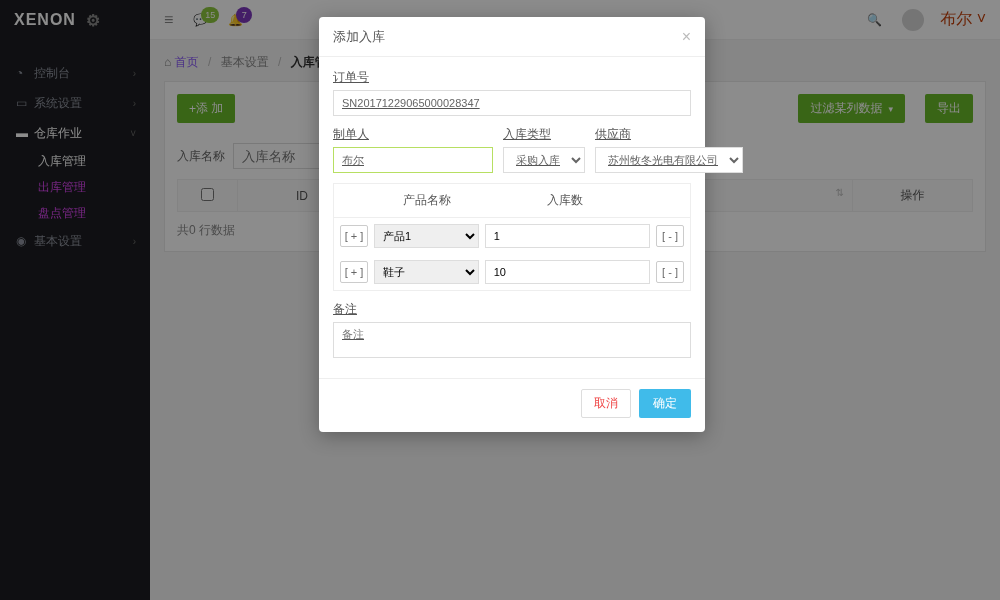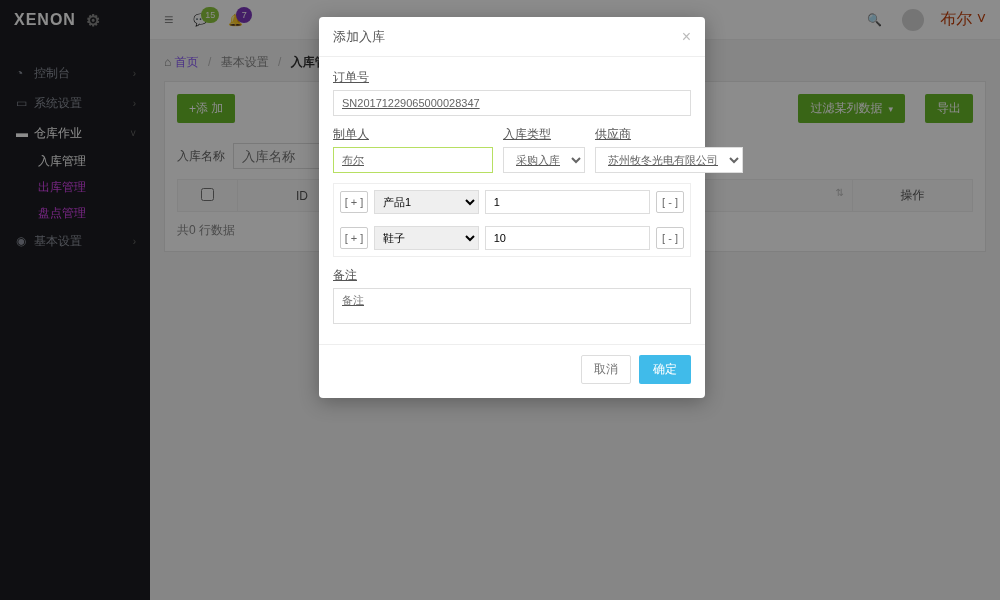--- a/index.html
+++ b/index.html
@@ -70,21 +70,21 @@
 .inner-head .col-a { width: 40px; }
 .inner-head .col-b { flex: 1; text-align: center; padding: 8px 0; font-size: 12px; color: #555; }
 .inner-head .col-c { flex: 1.6; text-align: center; padding: 8px 0; font-size: 12px; color: #555; }
 .inner-head .col-d { width: 40px; }
 .inner-row { display: flex; align-items: center; padding: 6px; gap: 6px; }
 .plusminus { width: 28px; height: 22px; border: 1px solid #ccc; border-radius: 2px; display: flex; align-items: center; justify-content: center; font-size: 11px; cursor: pointer; color: #666; background: #fff; }
 .inner-row select { flex: 0.9; height: 24px; border: 1px solid #ddd; font-size: 11px; padding: 0 4px; }
 .inner-row input { flex: 1.4; height: 24px; border: 1px solid #ddd; font-size: 11px; padding: 0 8px; }
 .ftextarea { width: 100%; height: 36px; resize: none; padding: 4px 8px; }
 .modal-foot { padding: 10px 14px 14px; display: flex; justify-content: flex-end; gap: 8px; border-top: 1px solid #eee; margin-top: 6px; }
-.btn-default { background: #fff; border: 1px solid #ddd; color: #737373; padding: 5px 12px; border-radius: 2px; cursor: pointer; font-size: 12px; }
+.btn-default { background: #fff; border: 1px solid #ddd; color: #ef4444; padding: 5px 12px; border-radius: 2px; cursor: pointer; font-size: 12px; }
 .btn-info { background: #40bbea; color: #fff; border: none; padding: 6px 14px; border-radius: 2px; cursor: pointer; font-size: 12px; }
 </style>
 </head>
 <body>
 
 <div class="sidebar">
   <div class="logo">
     <span>XENON</span>
     <span class="gear">⚙</span>
   </div>
@@ -199,20 +199,26 @@
         <label>入库类型</label>
         <select><option>采购入库</option></select>
       </div>
       <div class="form-col">
         <label>供应商</label>
         <select><option>苏州牧冬光电有限公司</option></select>
       </div>
     </div>
 
     <div class="inner-table">
+      <div class="inner-head">
+        <div class="col-a"></div>
+        <div class="col-b">产品名称</div>
+        <div class="col-c">入库数</div>
+        <div class="col-d"></div>
+      </div>
       <div class="inner-row">
         <div class="plusminus">[ + ]</div>
         <select><option>产品1</option></select>
         <input type="text" value="1" style="">
         <div class="plusminus">[ - ]</div>
       </div>
       <div class="inner-row">
         <div class="plusminus">[ + ]</div>
         <select><option>鞋子</option></select>
         <input type="text" value="10" style="">

